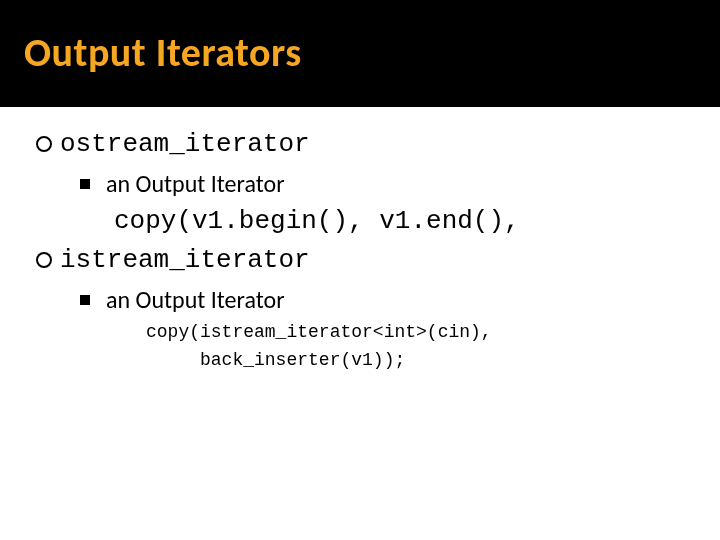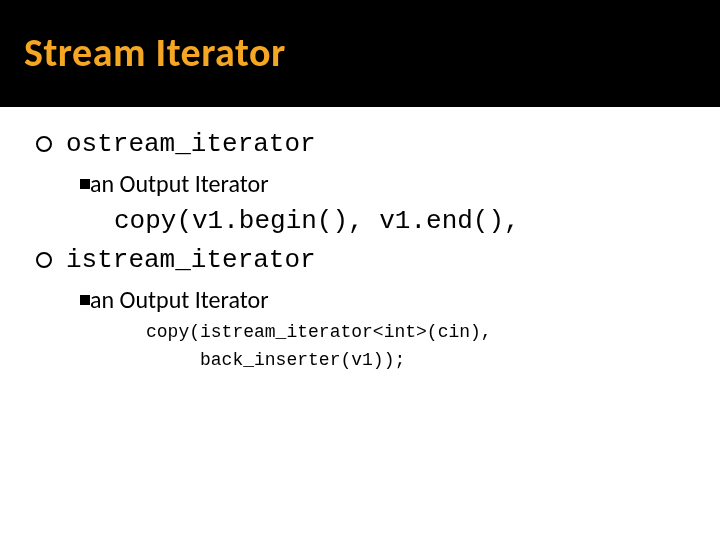--- a/index.html
+++ b/index.html
@@ -29,41 +29,41 @@
     font-weight: 600;
     letter-spacing: 0.5px;
   }
   .body {
     padding: 22px 20px 0 36px;
     box-sizing: border-box;
   }
   .level1 {
     display: flex;
     align-items: flex-start;
-    gap: 14px;
+    gap: 8px;
     margin-bottom: 4px;
   }
   .bullet-circle {
     width: 16px;
     height: 16px;
     border: 2px solid #000;
     border-radius: 50%;
     flex: 0 0 auto;
     margin-top: 7px;
     box-sizing: border-box;
   }
   .level1-text {
     font-family: "Courier New", monospace;
     font-size: 26px;
     color: #000;
   }
   .level2 {
     display: flex;
     align-items: flex-start;
-    gap: 0;
+    gap: 16px;
     margin-left: 44px;
     margin-top: 10px;
     margin-bottom: 6px;
   }
   .bullet-square {
     width: 10px;
     height: 10px;
     background: #000;
     flex: 0 0 auto;
     margin-top: 10px;
@@ -93,21 +93,21 @@
   .gap {
     height: 6px;
   }
 </style>
 </head>
 <body>
 
 <div class="slide">
 
   <div class="title-band">
-    <div class="title-text">Stream Iterator</div>
+    <div class="title-text">Output Iterators</div>
   </div>
 
   <div class="body">
 
     <div class="level1">
       <div class="bullet-circle"></div>
       <div class="level1-text">ostream_iterator</div>
     </div>
     <div class="level2">
       <div class="bullet-square"></div>

